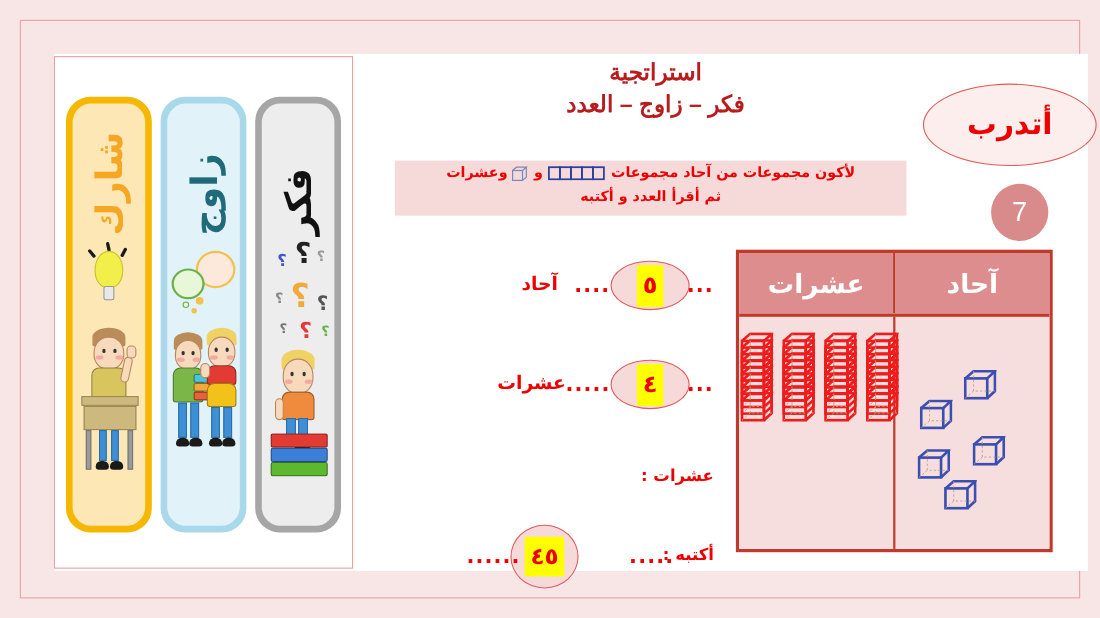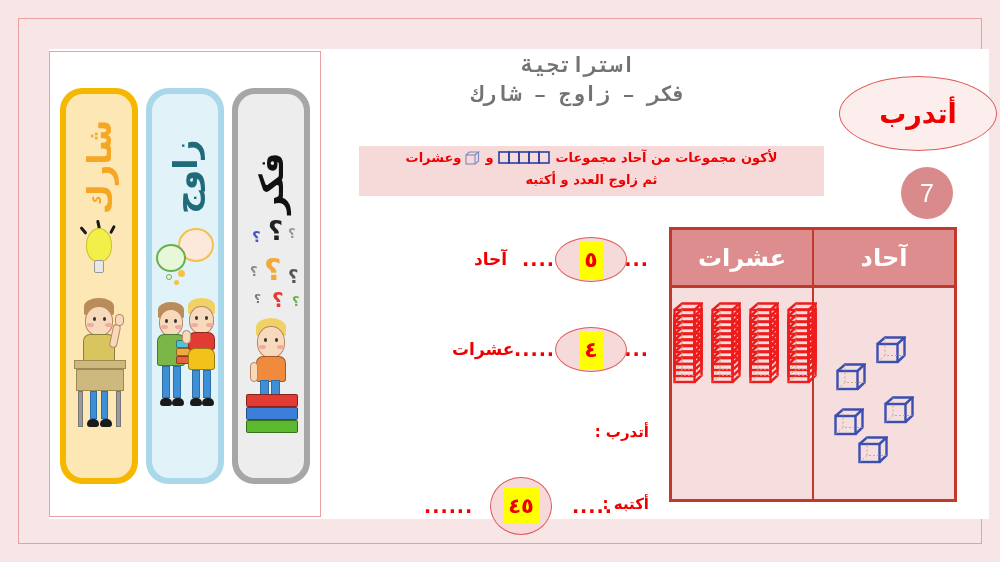--- a/index.html
+++ b/index.html
@@ -93,26 +93,26 @@
   .bubble-think { position:absolute; background:#e7f7d8; border:2px solid #6ab04c; border-radius:50%; }
   .bubble-dot { position:absolute; border-radius:50%; }
 
   .qmark { position:absolute; font-weight:bold; font-family:"DejaVu Sans",sans-serif; }
 
   .book { position:absolute; border:1.3px solid rgba(0,0,0,.4); border-radius:2px; }
 
   
   .title-block {
     position: absolute;
-    left: 324px; top: 34px;
+    left: 342px; top: 34px;
     width: 470px;
     text-align: center;
-    color: #737373;
+    color: #b91c1c;
     font-weight: bold;
-    font-family: Liberation Mono, monospace;
+    font-family: Liberation Sans, sans-serif;
   }
   .title-line1 { font-size: 21px; line-height: 28px; }
   .title-line2 { font-size: 21px; line-height: 30px; }
 
   .practice-ellipse {
     position: absolute;
     left: 820px; top: 57px;
     width: 158px; height: 75px;
     background: #fdeeee;
     border: 1.6px solid #e05a5a;
@@ -325,21 +325,21 @@
           <div class="book" style="left:8px; top:180px; width:52px; height:13px; background:#e23b34;"></div>
           <div class="book" style="left:8px; top:193px; width:52px; height:13px; background:#3b7fd9;"></div>
           <div class="book" style="left:8px; top:206px; width:52px; height:13px; background:#5cb82e;"></div>
         </div>
       </div>
     </div>
   </div>
 
   <div class="title-block">
     <div class="title-line1">استراتجية</div>
-    <div class="title-line2">فكر – زاوج – شارك</div>
+    <div class="title-line2">فكر – زاوج – العدد</div>
   </div>
 
   <div class="practice-ellipse">
     <span>أتدرب</span>
   </div>
   <div class="number-badge">7</div>
 
   <div class="instruction-banner">
     <div class="instr-line instr-line1">
       <span>لأكون مجموعات من آحاد مجموعات</span>
@@ -359,21 +359,21 @@
         <svg width="15" height="15" viewBox="0 0 15 15">
           <g fill="none" stroke="#7a8ac0" stroke-width="1.1">
             <rect x="1" y="4" width="9" height="9"></rect>
             <path d="M1 4 L4.5 1 L13.5 1 L10 4"></path>
               <path d="M10 13 L13.5 10 L13.5 1"></path>
           </g>
         </svg>
       </span>
       <span>وعشرات</span>
     </div>
-    <div class="instr-line instr-line2">ثم  زاوج العدد و أكتبه</div>
+    <div class="instr-line instr-line2">ثم  أقرأ العدد و أكتبه</div>
   </div>
 
   <div class="pv-table">
     <div class="pv-head">
       <div class="pv-head-cell tens">عشرات</div>
       <div class="pv-head-cell ones">آحاد</div>
     </div>
     <div class="pv-body">
       <div class="pv-cell tens" id="tens-cell">
           <div class="rod" style="left: 1px; top: 14px;">
@@ -897,25 +897,25 @@
   <div class="ans-row" style="left:433px; top:308px; width:197px; height:45px;">
     <span class="dots" style="position:absolute; right:0px; top:11px;">.....</span>
     <div class="ellipse-hl" style="right:22px; top:0px; width:72px; height:45px;">
       <div class="yellow-box" style="width:24px; height:38px; font-size:22px;">٤</div>
     </div>
     <span class="dots" style="position:absolute; left:62px; top:11px;">.....</span>
     <span class="unit-word" style="position:absolute; left:0px; top:12px;">عشرات</span>
   </div>
 
   <div class="ans-row" style="left:380px; top:392px; width:250px; height:42px;">
-    <span class="read-label" style="right:0px; top:12px;">أتدرب :</span>
+    <span class="read-label" style="right:0px; top:12px;">عشرات :</span>
   </div>
 
   <div class="ans-row" style="left:405px; top:458px; width:225px; height:58px;">
     <span class="write-label" style="right:0px; top:18px;">أكتبه :</span>
     <span class="dots" style="position:absolute; right:36px; top:18px;">.....</span>
-    <div class="ellipse-hl" style="left:66px; top:0px; width:62px; height:58px; border-radius:50%;">
+    <div class="ellipse-hl" style="left:40px; top:0px; width:62px; height:58px; border-radius:50%;">
       <div class="yellow-box" style="width:36px; height:36px; font-size:21px;">٤٥</div>
     </div>
     <span class="dots" style="position:absolute; left:0px; top:18px;">......</span>
   </div>
 
 </div>
 
 </body></html>

